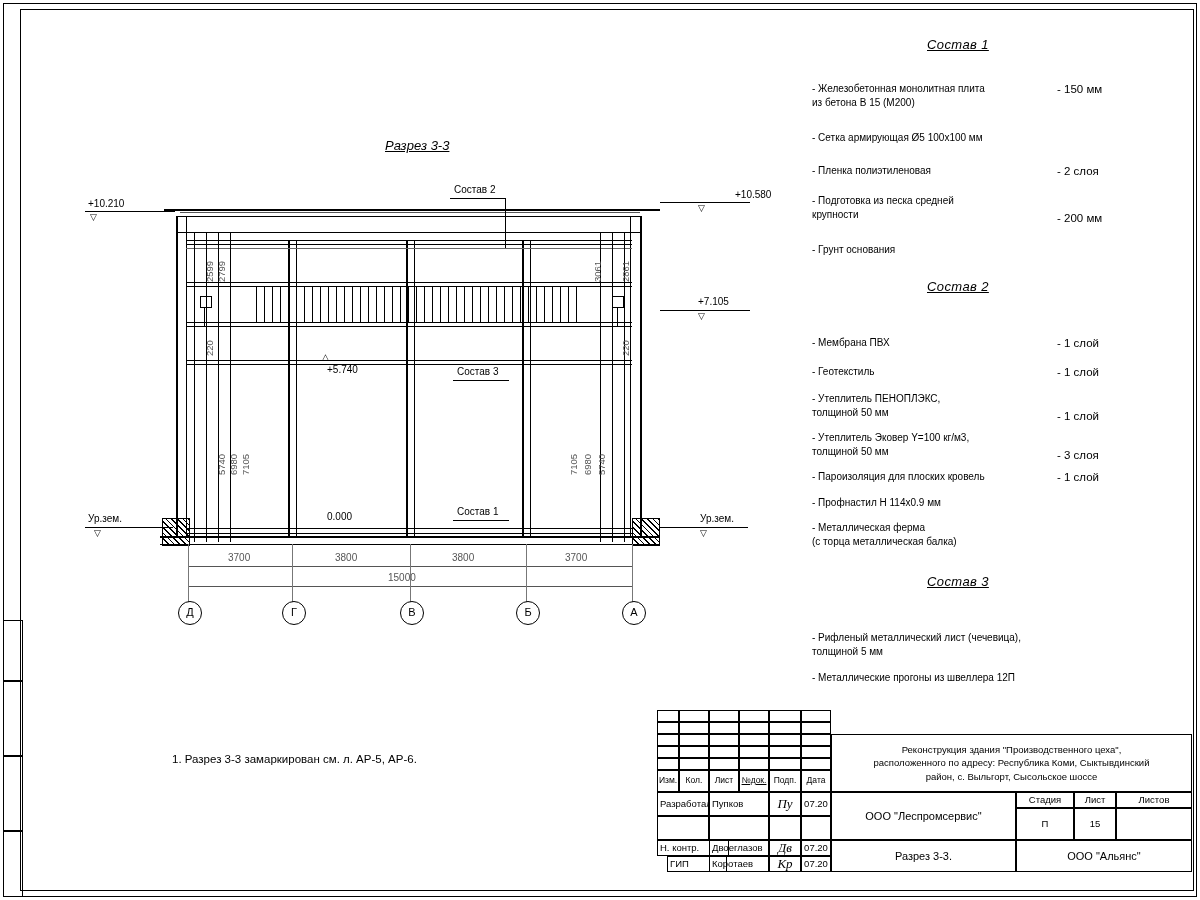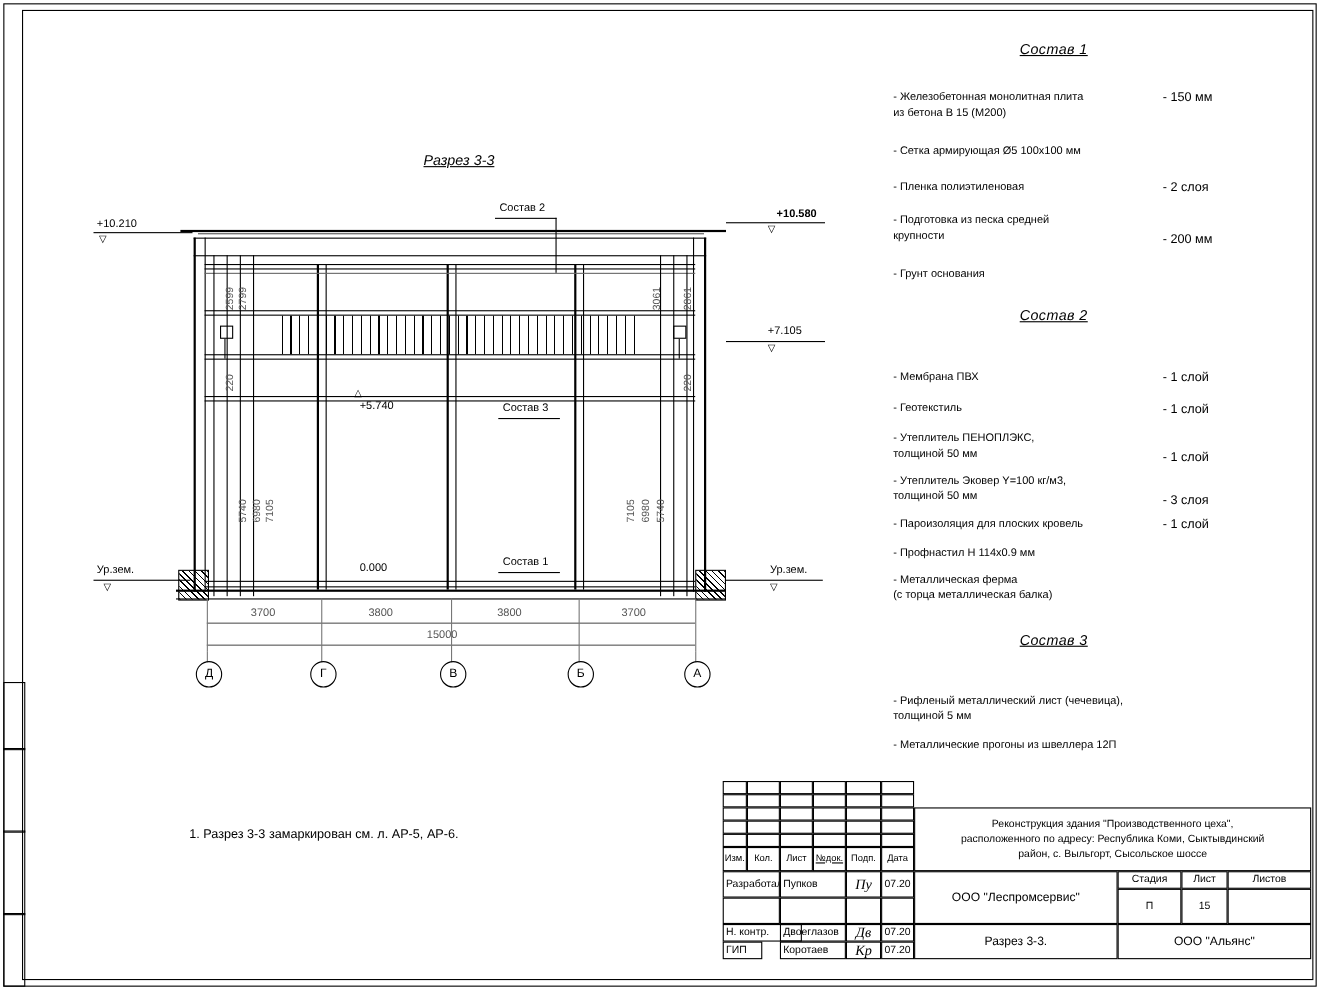--- a/index.html
+++ b/index.html
@@ -173,21 +173,21 @@
 
     <div style="position:absolute;left:200px;top:296px;width:10px;height:10px;border:1px solid #000;"></div>
     <div style="position:absolute;left:204px;top:308px;width:1px;height:18px;background:#000;"></div>
     <div style="position:absolute;left:612px;top:296px;width:10px;height:10px;border:1px solid #000;"></div>
     <div style="position:absolute;left:617px;top:308px;width:1px;height:18px;background:#000;"></div>
 
     <div class="lvl" style="left:88px;top:198px;">+10.210</div>
     <div class="ln h" style="left:85px;top:211px;width:90px;"></div>
     <div style="position:absolute;left:90px;top:212px;font-size:9px;">▽</div>
 
-    <div class="lvl" style="left:706px;top:189px;font-weight:bold;">+10.580</div>
+    <div class="lvl" style="left:735px;top:189px;">+10.580</div>
     <div class="ln h" style="left:660px;top:202px;width:90px;"></div>
     <div style="position:absolute;left:698px;top:203px;font-size:9px;">▽</div>
 
     <div class="lvl" style="left:698px;top:296px;">+7.105</div>
     <div class="ln h" style="left:660px;top:310px;width:90px;"></div>
     <div style="position:absolute;left:698px;top:311px;font-size:9px;">▽</div>
 
     <div class="lvl" style="left:327px;top:364px;">+5.740</div>
     <div style="position:absolute;left:322px;top:352px;font-size:9px;">△</div>
 
@@ -317,21 +317,21 @@
     <div class="cell l" style="left:0;top:106px;width:52px;height:24px;"></div>
     <div class="cell l" style="left:52px;top:106px;width:60px;height:24px;"></div>
     <div class="cell" style="left:112px;top:106px;width:32px;height:24px;"></div>
     <div class="cell" style="left:144px;top:106px;width:30px;height:24px;"></div>
 
     <div class="cell l" style="left:0;top:130px;width:72px;height:16px;">Н. контр.</div>
     <div class="cell l" style="left:52px;top:130px;width:60px;height:16px;">Двоеглазов</div>
     <div class="cell sig" style="left:112px;top:130px;width:32px;height:16px;">Дв</div>
     <div class="cell" style="left:144px;top:130px;width:30px;height:16px;">07.20</div>
 
-    <div class="cell l" style="left:0;top:146px;width:36px;height:16px;text-align:center;">ГИП</div>
+    <div class="cell l" style="left:10px;top:146px;width:60px;height:16px;text-align:center;">ГИП</div>
     <div class="cell l" style="left:52px;top:146px;width:60px;height:16px;">Коротаев</div>
     <div class="cell sig" style="left:112px;top:146px;width:32px;height:16px;">Кр</div>
     <div class="cell" style="left:144px;top:146px;width:30px;height:16px;">07.20</div>
 
     <div class="cell" style="left:174px;top:24px;width:361px;height:58px;white-space:pre-line;line-height:1.4;">Реконструкция здания "Производственного цеха",
 расположенного по адресу: Республика Коми, Сыктывдинский
 район, с. Выльгорт, Сысольское шоссе</div>
 
     <div class="cell big" style="left:174px;top:82px;width:185px;height:48px;">ООО "Леспромсервис"</div>
 

